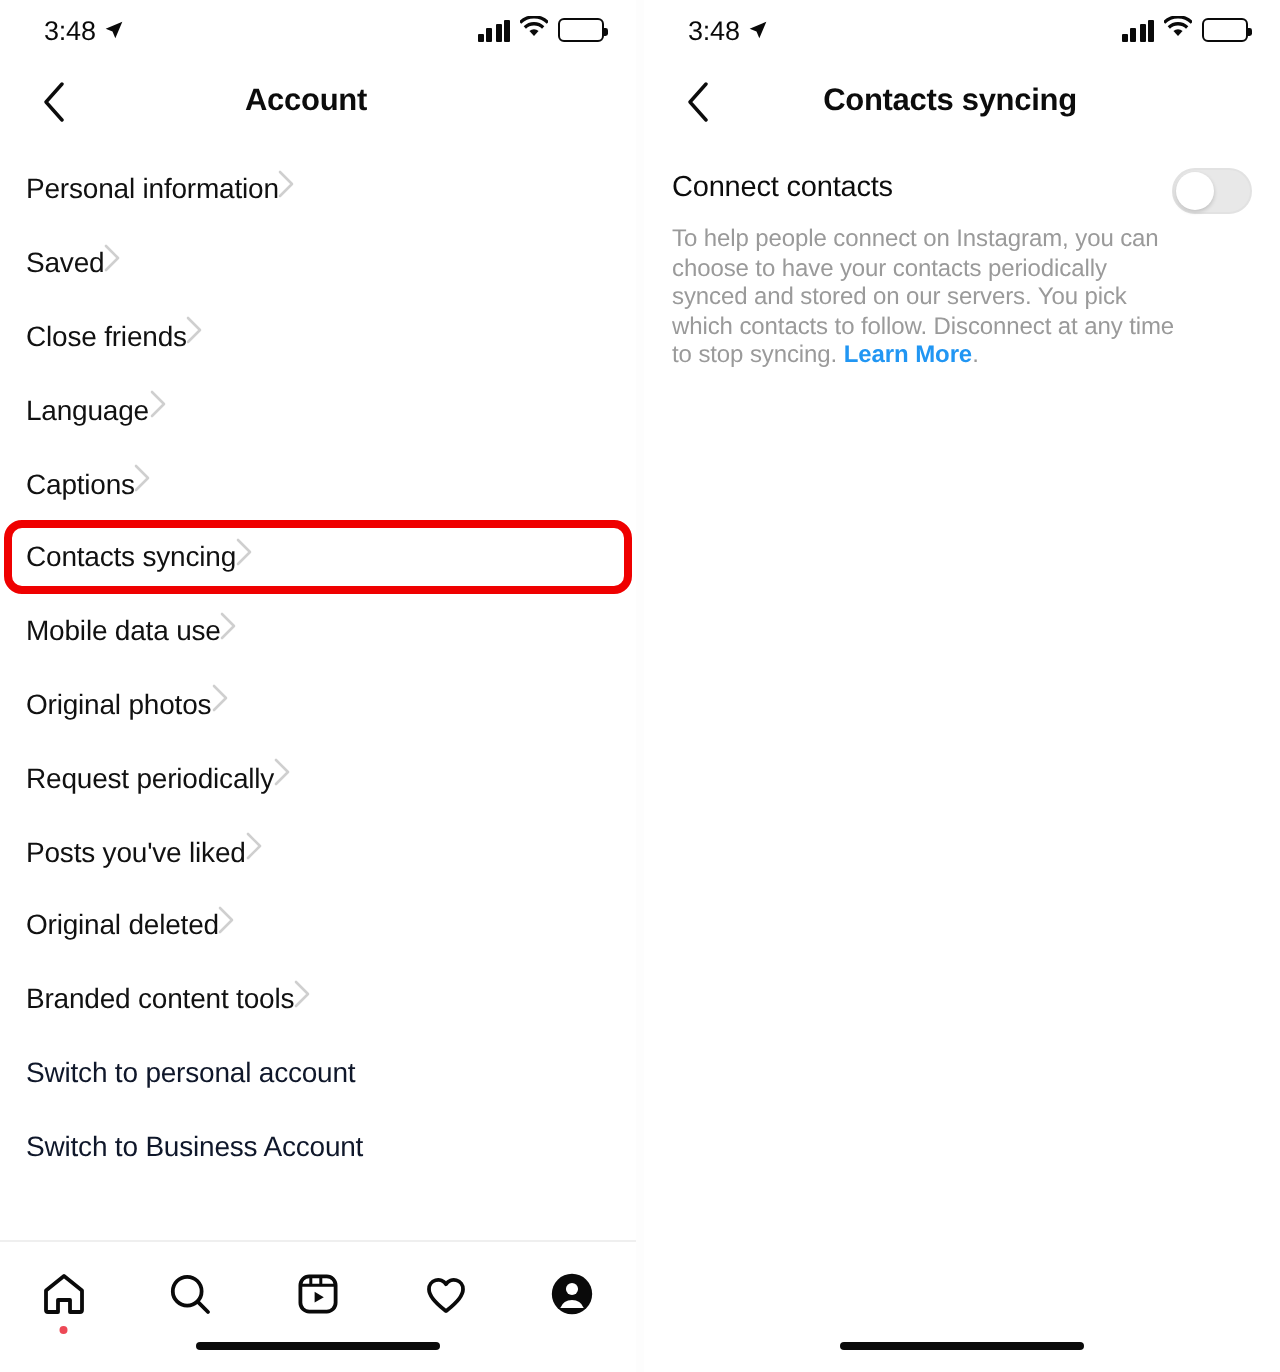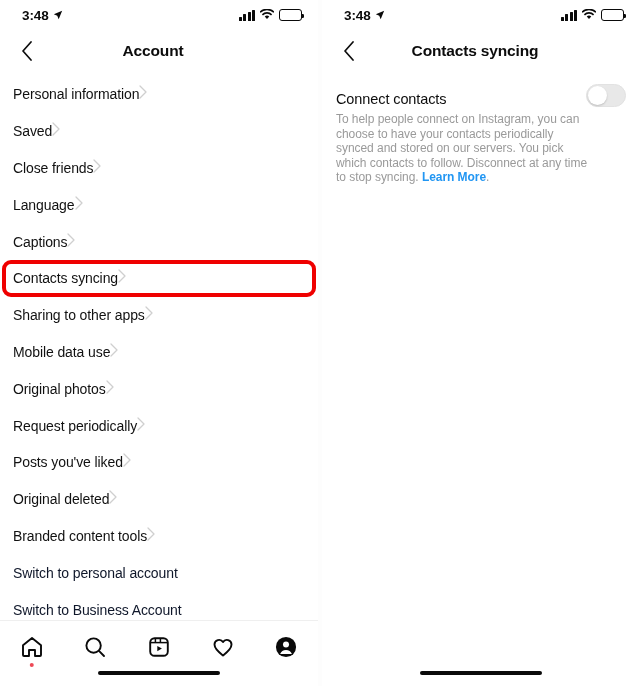--- a/index.html
+++ b/index.html
@@ -41,21 +41,21 @@
   .status-bar {
     height: 30px;
     display: flex;
     align-items: center;
     justify-content: space-between;
     padding: 0 16px 0 22px;
     box-sizing: border-box;
   }
   .status-time {
     font-size: 13.5px;
-    font-weight: 700;
+    font-weight: 400;
     color: #0a0a0a;
     letter-spacing: -0.1px;
     display: flex;
     align-items: center;
     gap: 4px;
   }
   .loc-arrow { display: block; }
   .status-icons {
     display: flex;
     align-items: center;
@@ -203,21 +203,21 @@
     border-radius: 3px;
     background: #0a0a0a;
   }
 
   
   .sync-section {
     padding: 12px 14px 0 14px;
   }
   .sync-head {
     display: flex;
-    align-items: flex-end;
+    align-items: flex-start;
     justify-content: space-between;
   }
   .sync-title {
     font-size: 14.5px;
     color: #0c0c0c;
     letter-spacing: -0.1px;
     padding-top: 2px;
   }
   .toggle {
     width: 40px;
@@ -333,26 +333,20 @@
       </div>
 
       <div class="list-row highlighted">
         <span class="list-label">Contacts syncing</span>
         <span class="chev"><svg width="8" height="14" viewBox="0 0 8 14">
               <path d="M1 1l6 6-6 6" fill="none" stroke="#c7c7c7" stroke-width="1.3" stroke-linecap="round" stroke-linejoin="round"></path>
             </svg></span>
         <span class="highlight-box"></span>
       </div>
 
-      <div class="list-row">
-        <span class="list-label">Sharing to other apps</span>
-        <span class="chev"><svg width="8" height="14" viewBox="0 0 8 14">
-              <path d="M1 1l6 6-6 6" fill="none" stroke="#c7c7c7" stroke-width="1.3" stroke-linecap="round" stroke-linejoin="round"></path>
-            </svg></span>
-      </div>
 
       <div class="list-row">
         <span class="list-label">Mobile data use</span>
         <span class="chev"><svg width="8" height="14" viewBox="0 0 8 14">
               <path d="M1 1l6 6-6 6" fill="none" stroke="#c7c7c7" stroke-width="1.3" stroke-linecap="round" stroke-linejoin="round"></path>
             </svg></span>
       </div>
 
       <div class="list-row">
         <span class="list-label">Original photos</span>

